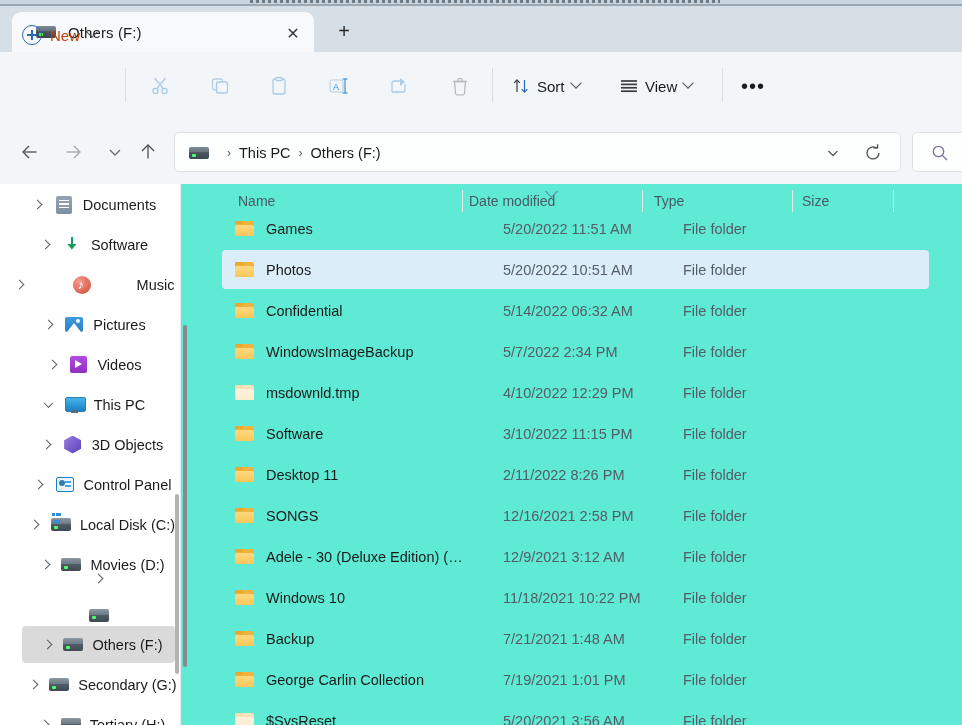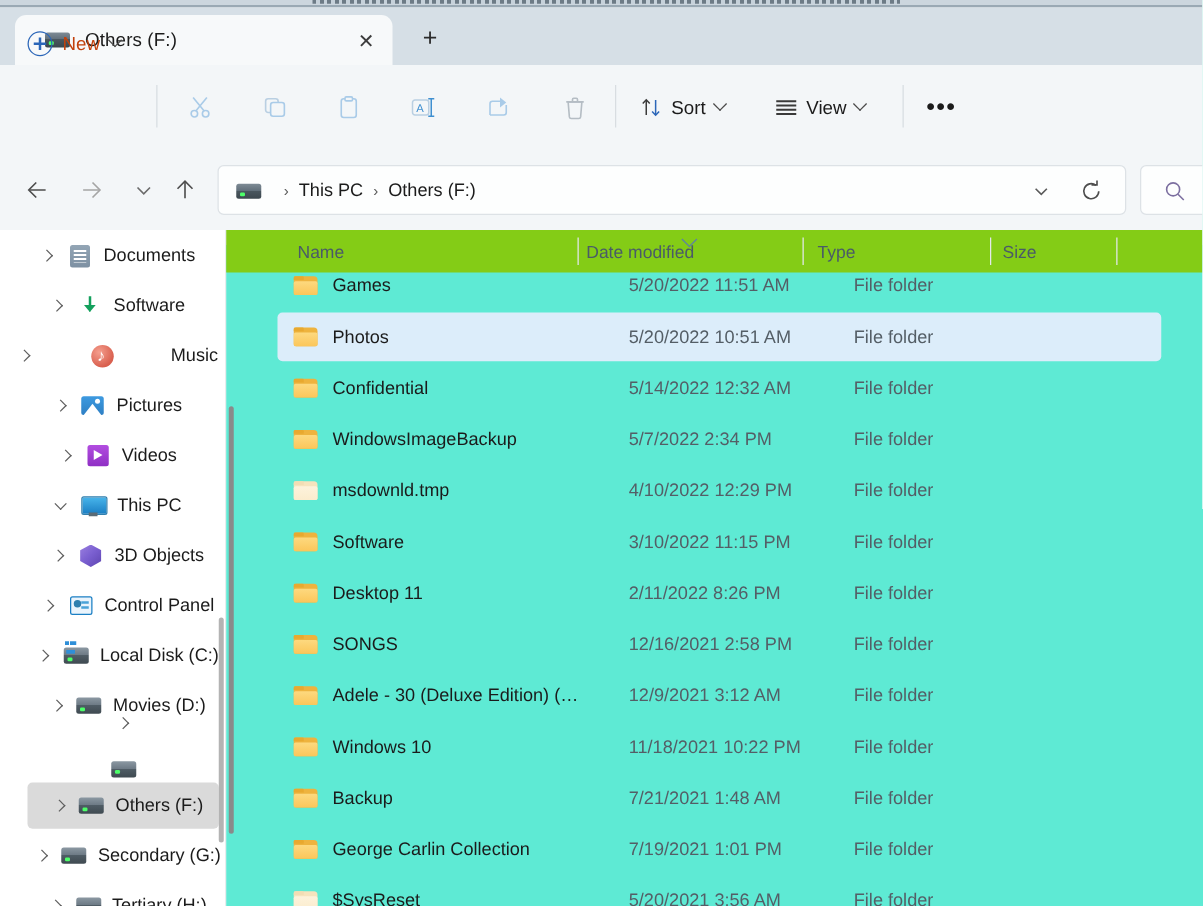--- a/index.html
+++ b/index.html
@@ -378,21 +378,21 @@
     position: absolute;
     left: 181px; top: 196px;
     width: 781px; height: 541px;
     background: #5eead4;
     overflow: hidden;
   }
   .colheader {
     position: absolute;
     left: 181px; top: 184px;
     width: 781px; height: 34px;
-    background: #84cc16;
+    background: #5eead4;
     z-index: 5;
   }
   .col {
     position: absolute;
     top: 0; height: 34px;
     display: flex; align-items: center;
     font-size: 14px;
     color: #4a5b68;
   }
   .col-div {
@@ -824,21 +824,21 @@
         </div>
         <div class="row" style="top: 61px;">
           <div class="fold">
             <div class="folder-glyph">
               <div class="back"></div>
               <div class="tabp"></div>
               <div class="front"></div>
             </div>
           </div>
           <div class="cell-name">Confidential</div>
-          <div class="cell-date">5/14/2022 12:32 AM</div>
+          <div class="cell-date">5/14/2022 06:32 AM</div>
           <div class="cell-type">File folder</div>
         </div>
         <div class="row" style="top: 102px;">
           <div class="fold">
             <div class="folder-glyph">
               <div class="back"></div>
               <div class="tabp"></div>
               <div class="front"></div>
             </div>
           </div>

